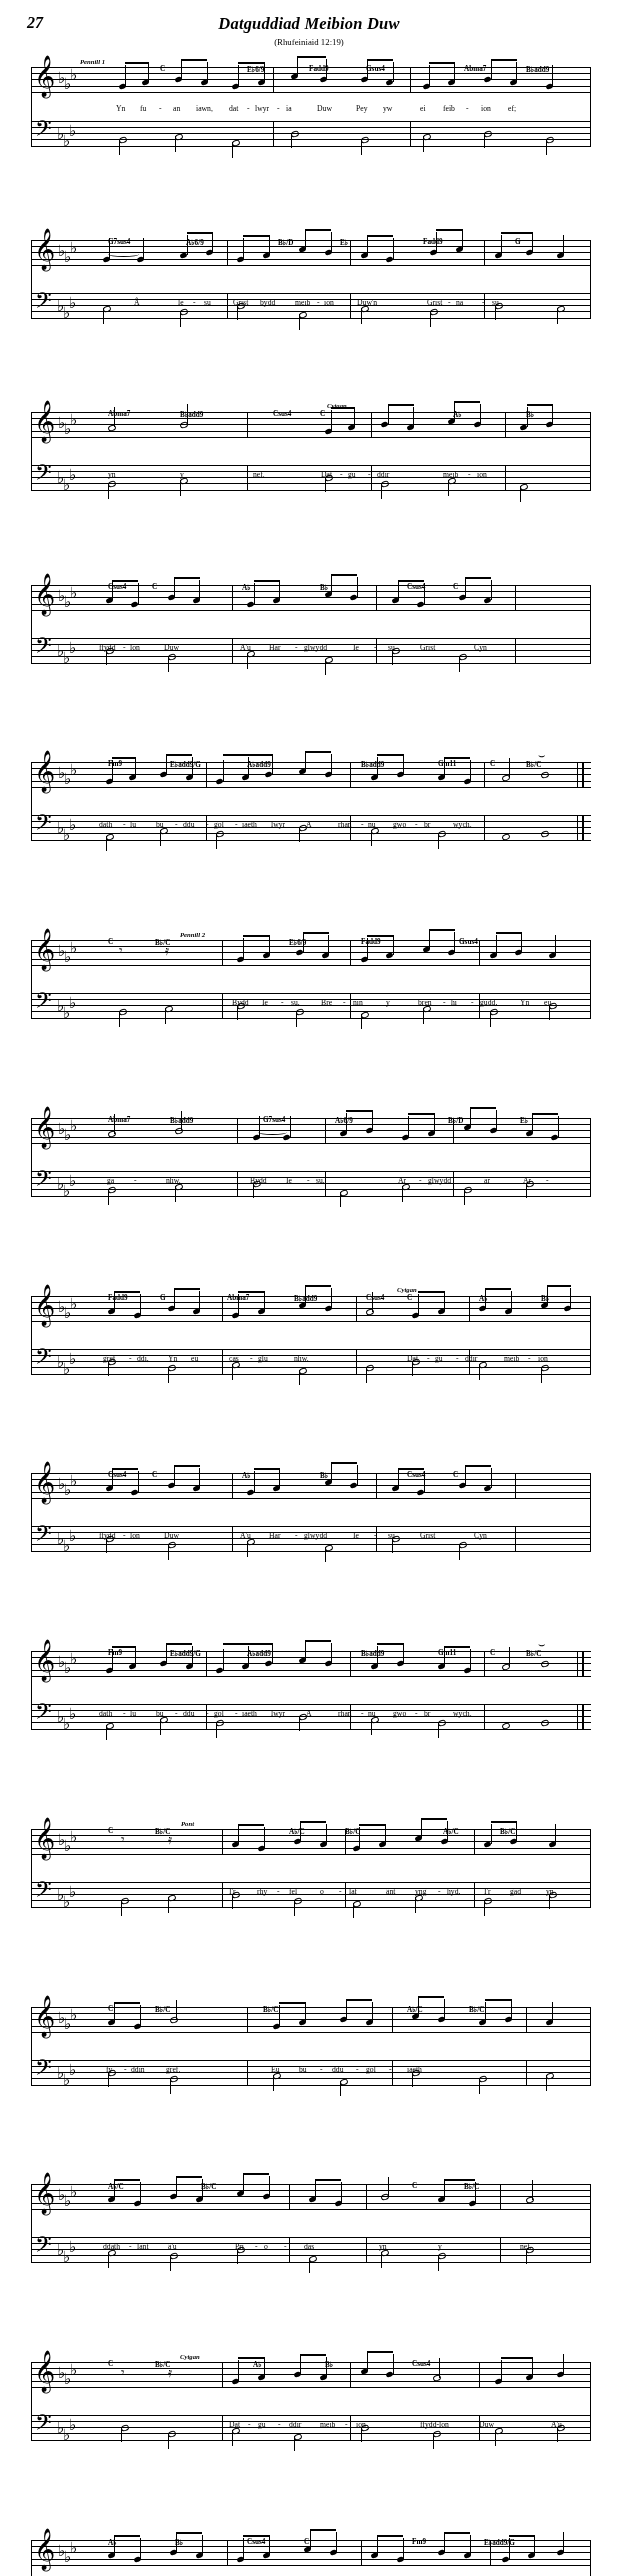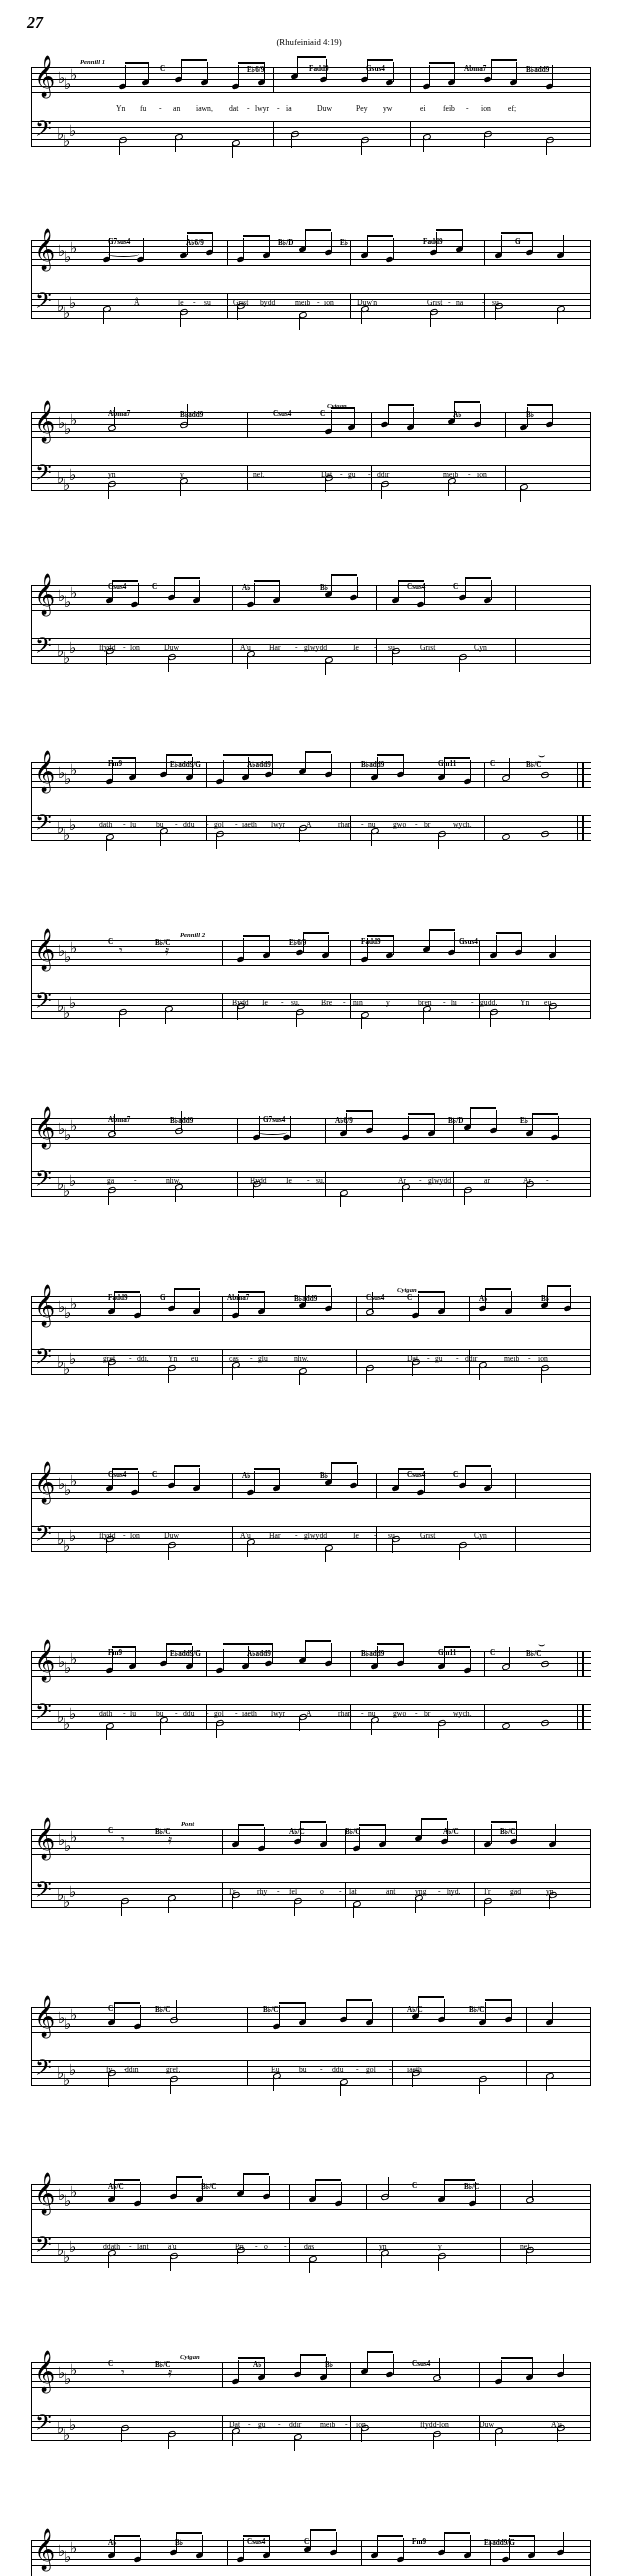--- a/index.html
+++ b/index.html
@@ -200,21 +200,22 @@
     position: absolute;
     top: 0; width: 2.3px; height: 25px; background: #000;
   }
 </style>
 </head>
 <body>
 
 <div class="page">
 
   <div class="hymn-number">27</div>
-  <div class="subtitle">(Rhufeiniaid 4:19)</div>
+  <div class="title">Datguddiad Meibion Duw</div>
+  <div class="subtitle">(Rhufeiniaid 12:19)</div>
 
   <div class="system" style="top:67px;">
     <div class="marker" style="left:49px; top:-9.3px;">Pennill 1</div>
 
     <div class="chord" style="left:129px; top:-2.1px;">C</div>
     <div class="chord" style="left:216px; top:-2.1px;">E♭6/9</div>
     <div class="chord" style="left:278px; top:-2.1px;">Fadd9</div>
     <div class="chord" style="left:335px; top:-2.1px;">Gsus4</div>
     <div class="chord" style="left:433px; top:-2.1px;">Abma7</div>
     <div class="chord" style="left:495px; top:-2.1px;">B♭add9</div>
@@ -1529,21 +1530,21 @@
 
       <div class="barline" style="left:216px;"></div>
       <div class="barline" style="left:361px;"></div>
       <div class="barline" style="left:495px;"></div>
       <div class="sys-left-brace" style="height:79px;"></div>
       <div class="sys-right-end" style="height:79px;"></div>
     </div>
 
     <div class="lyric" style="left:75px; top:58px;">fy</div>
     <div class="lyric" style="left:93px; top:58px;">-</div>
-    <div class="lyric" style="left:94px; top:58px;">ddin</div>
+    <div class="lyric" style="left:100px; top:58px;">ddin</div>
     <div class="lyric" style="left:135px; top:58px;">gref.</div>
     <div class="lyric" style="left:240px; top:58px;">Eu</div>
     <div class="lyric" style="left:268px; top:58px;">bu</div>
     <div class="lyric" style="left:289px; top:58px;">-</div>
     <div class="lyric" style="left:301px; top:58px;">ddu</div>
     <div class="lyric" style="left:325px; top:58px;">-</div>
     <div class="lyric" style="left:335px; top:58px;">gol</div>
     <div class="lyric" style="left:358px; top:58px;">-</div>
     <div class="lyric" style="left:376px; top:58px;">iaeth</div>
 

